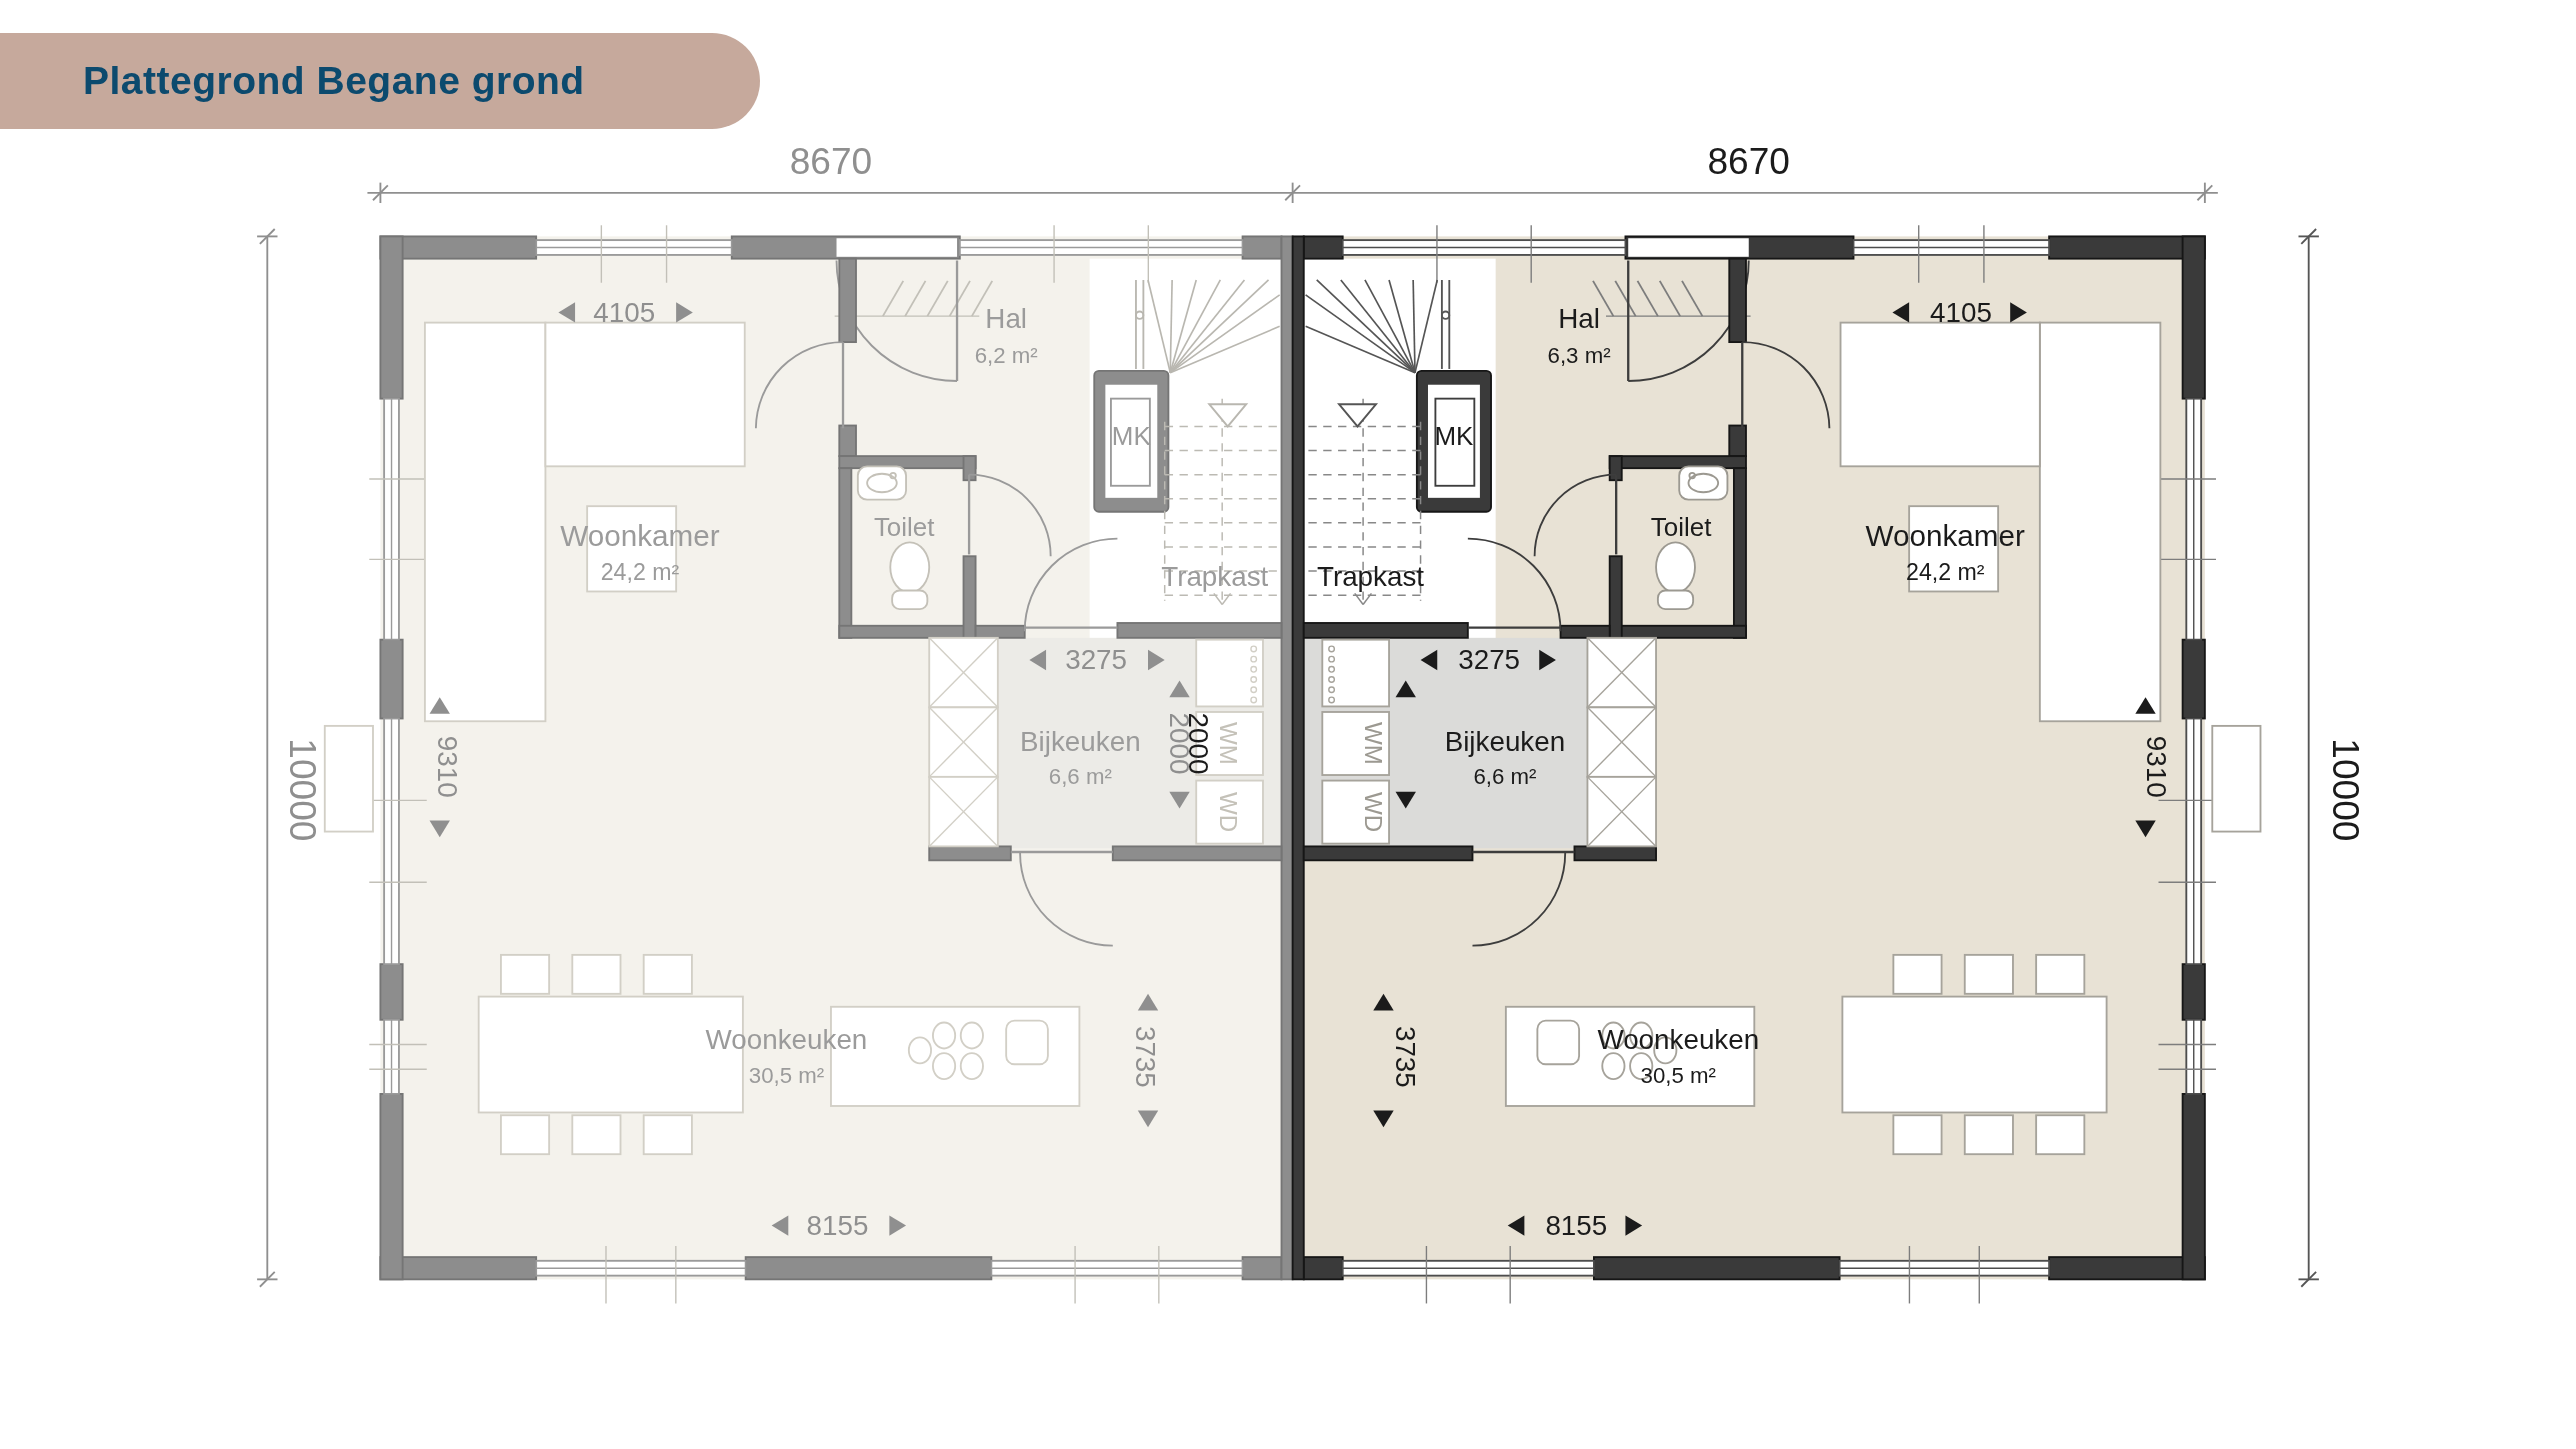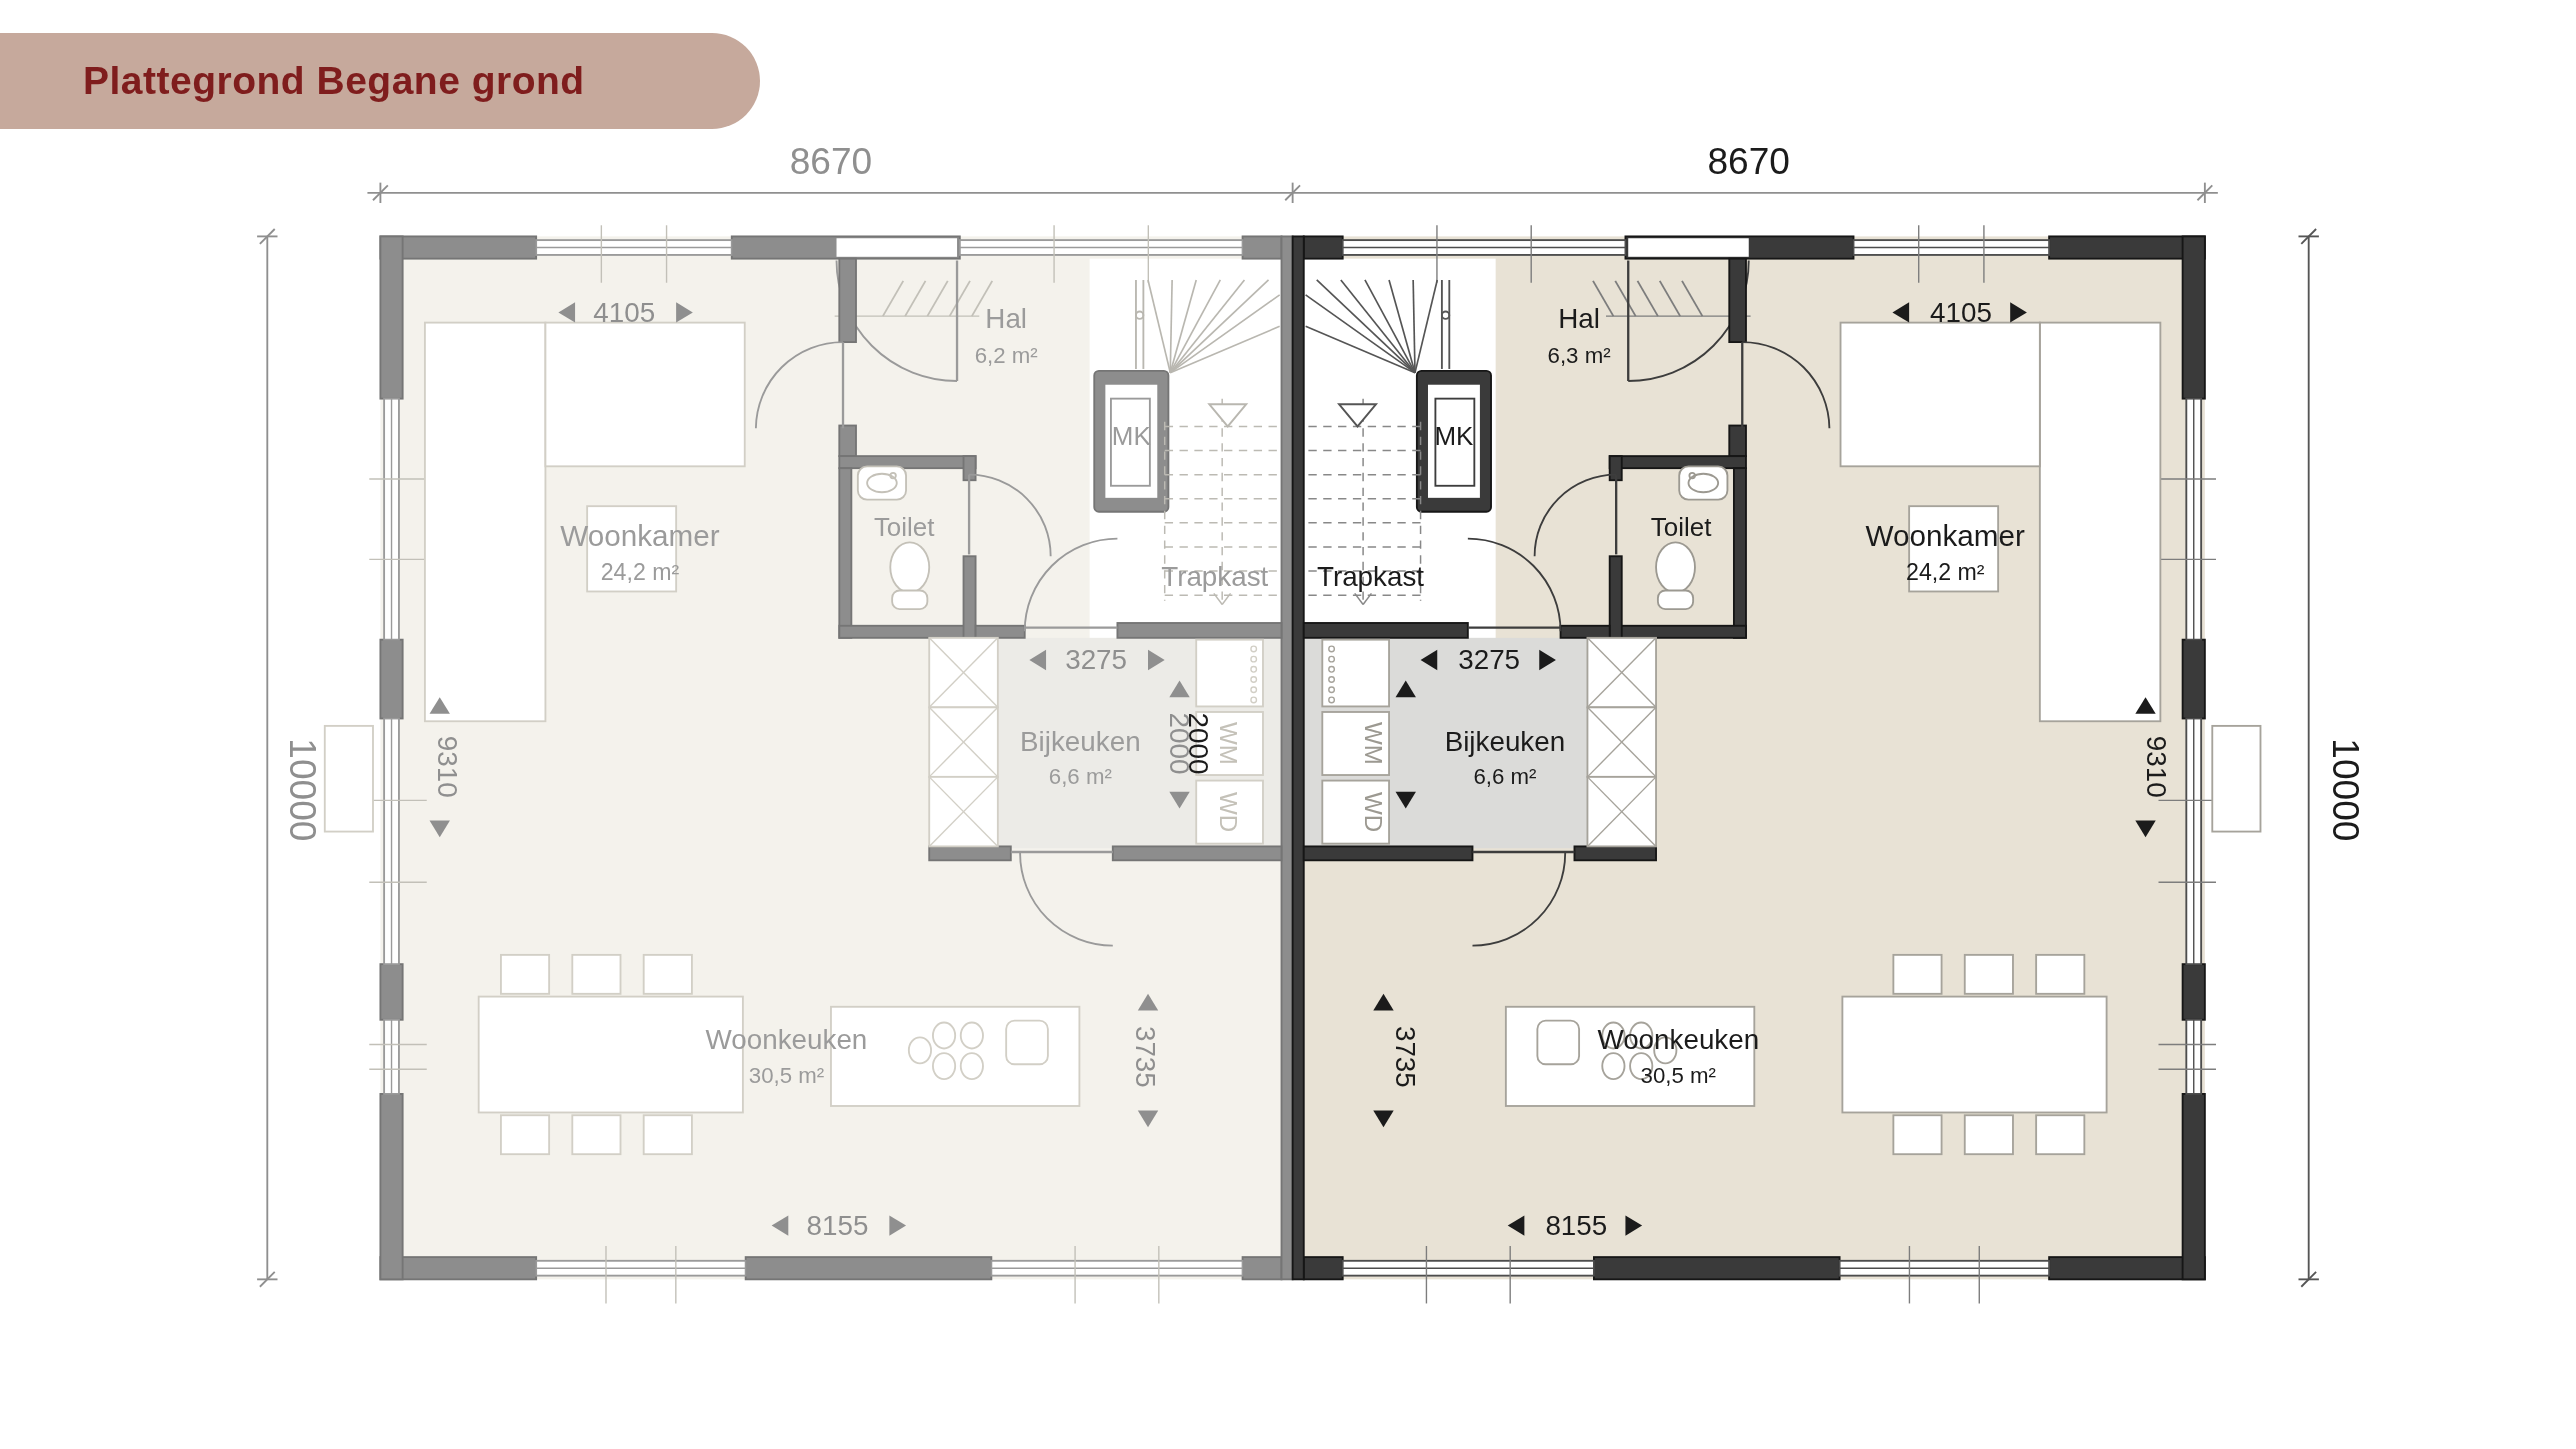--- a/index.html
+++ b/index.html
@@ -1,21 +1,21 @@
 <!DOCTYPE html>
 <html style="font-size:15px"><head>
 <meta charset="utf-8">
 <style>
   html,body{margin:0;padding:0;background:#ffffff;}
   .stage{position:relative;width:2576px;height:1449px;background:#fff;overflow:hidden;
          font-family:"Liberation Sans",sans-serif;}
   .badge{position:absolute;left:0;top:33px;width:760px;height:96px;
          border-radius:0 50px 50px 0;display:flex;align-items:center;
          padding-left:83px;box-sizing:border-box;z-index:5;}
-  .badge span{font-size:39px;font-weight:700;color:#7f1d1d;letter-spacing:0.5px;}
+  .badge span{font-size:39px;font-weight:700;color:#0c4a6e;letter-spacing:0.5px;}
   svg{position:absolute;left:0;top:0;}
   text{font-family:"Liberation Sans",sans-serif;}
 </style>
 </head>
 <body>
 
 <div class="stage">
   <div class="badge" style="background: rgb(198, 169, 156);">
     <span>Plattegrond Begane grond</span>
   </div>

